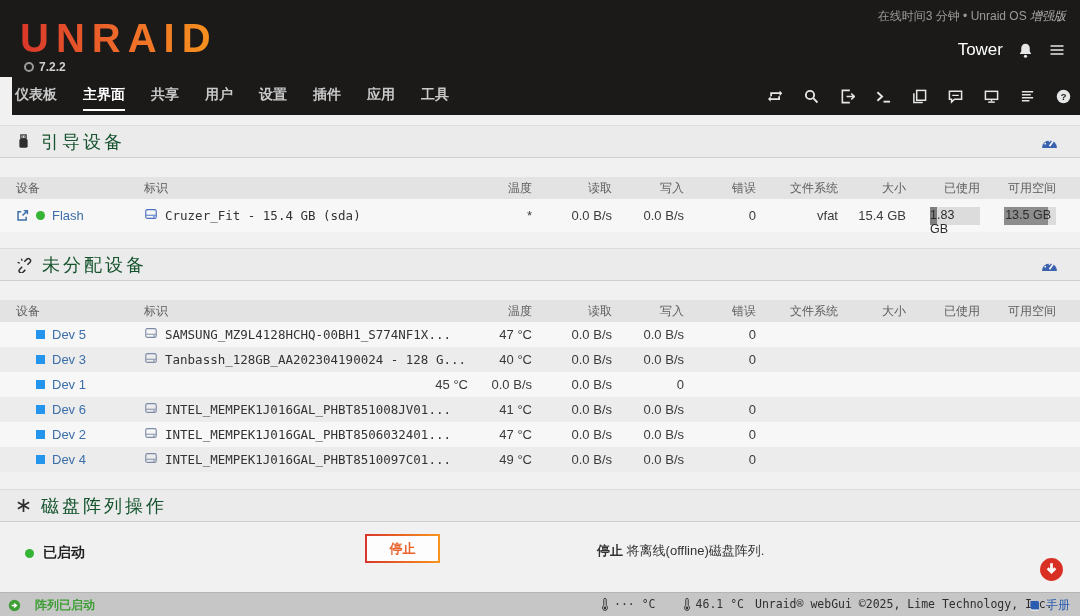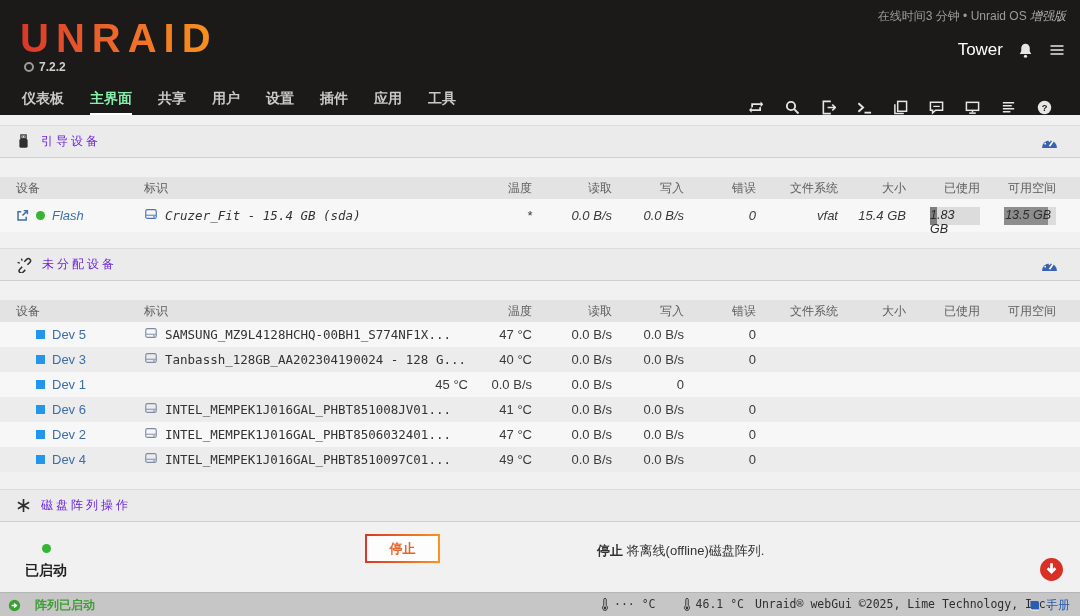--- a/index.html
+++ b/index.html
@@ -15,42 +15,42 @@
   .version-line { position:absolute; left:24px; top:60px; color:#cfcfcf; font-size:12px; font-weight:bold;
                   display:flex; align-items:center; gap:5px; }
   .ring { width:10px; height:10px; border:2px solid #9a9a9a; border-radius:50%; display:inline-block; }
   .uptime-line { position:absolute; right:14px; top:8px; color:#9b9b9b; font-size:12px; }
   .uptime-line i { color:#b0b0b0; }
   .server-line { position:absolute; right:14px; top:40px; display:flex; align-items:center; gap:14px; color:#fff; }
   .server-name { font-size:17px; }
   .icon-btn { display:inline-flex; align-items:center; justify-content:center; cursor:pointer; color:#e6e6e6; }
 
   
-  .navbar { background:#1b1a19; height:38px; display:flex; align-items:flex-end; justify-content:space-between;
-            padding:0 22px; }
+  .navbar { background:#1b1a19; height:38px; display:flex; align-items:center; justify-content:space-between;
+            padding:0 3px;margin-left:12px; }
   .nav-items { display:flex; gap:26px; }
   .nav-item { color:#c9c9c9; font-size:14px; font-weight:bold; padding:4px 0 5px; cursor:pointer; }
-  .nav-item.active { color:#86efac; border-bottom:2px solid #fff; }
+  .nav-item.active { color:#ffffff; border-bottom:2px solid #fff; }
   .nav-icons { display:flex; gap:21px; align-items:center; padding-right:6px; }
   .nav-icons .icon-btn svg { display:block; }
 
   
   .section-bar { background:#ebebeb; border-top:1px solid #dcdcdc; border-bottom:1px solid #cfcfcf;
                  height:33px; display:flex; align-items:center; padding:0 16px; position:relative; }
-  .section-title { font-size:12px; color:#6d28d9; letter-spacing:3px; margin-left:10px;font-family:Liberation Mono, monospace; }
+  .section-title { font-size:18px; color:#14532d; letter-spacing:3px; margin-left:10px;font-family:Liberation Mono, monospace; }
   .section-icon { color:#2e2e2e; display:inline-flex; }
   .gauge-btn { position:absolute; right:22px; top:8px; cursor:pointer; }
 
   
   .trow { display:grid; grid-template-columns:128px 324px 64px 80px 72px 72px 82px 68px 74px 76px;
           align-items:center; padding:0 24px 0 16px; }
   .thead { background:#e3e3e3; height:22px; color:#5d5d5d; font-size:12px; margin-top:19px; }
   .cell-r { text-align:right; }
   .tbody-row { font-size:13px; color:#3a3a3a; }
-  .boot-row { height:33px; background:#f7f7f7;font-style:italic; }
+  .boot-row { height:33px; background:#f7f7f7; }
   .un-row { height:25px; }
   .un-row:nth-child(odd) { background:#f7f7f7; }
   .un-row:nth-child(even) { background:#ececec; }
   .dev-cell { display:flex; align-items:center; gap:7px; }
   .dev-cell.indent { padding-left:20px; }
   .link { color:#3c6ea8; cursor:pointer; font-size:13px; }
   .green-dot { width:9px; height:9px; border-radius:50%; background:#35b435; display:inline-block; }
   .blue-sq { width:9px; height:9px; background:#2395ec; display:inline-block; }
   .id-cell { display:flex; align-items:center; gap:7px; font-family:"DejaVu Sans Mono","Liberation Mono",monospace;
              font-size:12.5px; color:#333; white-space:nowrap; overflow:hidden; }
@@ -58,21 +58,21 @@
   .drive-ico.flash { color:#4a6fc3; }
 
   .bar { position:relative; height:18px; background:#dcdcdc; margin-left:24px; }
   .bar-fill { position:absolute; left:0; top:0; bottom:0; background:#7e7e7e; }
   .bar-txt { position:absolute; right:5px; top:1px; font-size:12.5px; color:#2c2c2c; }
 
   
   .array-section-bar { margin-top:17px; }
   .status-row { position:relative; height:64px; }
   .array-status { position:absolute; left:25px; top:22px; display:flex; align-items:center; gap:9px;
-                  font-size:14px; font-weight:bold; color:#222;flex-direction:column; }
+                  font-size:14px; font-weight:bold; color:#222; }
   .stop-btn { position:absolute; left:365px; top:12px; width:75px; height:29px; background:#fdfdfd;
               border:2px solid; border-image:linear-gradient(90deg,#d9372a,#f7941d) 1;
               color:#e8622a; font-size:13px; font-weight:bold; cursor:pointer;
               font-family:"Liberation Sans",sans-serif; }
   .hint { position:absolute; left:597px; top:20px; font-size:13px; color:#333; }
   .hint b { font-weight:bold; }
   .scroll-down { position:absolute; right:16px; bottom:30px; cursor:pointer; }
 
   
   .footer { position:absolute; left:0; right:0; bottom:0; height:24px; background:#c6c6c6;

